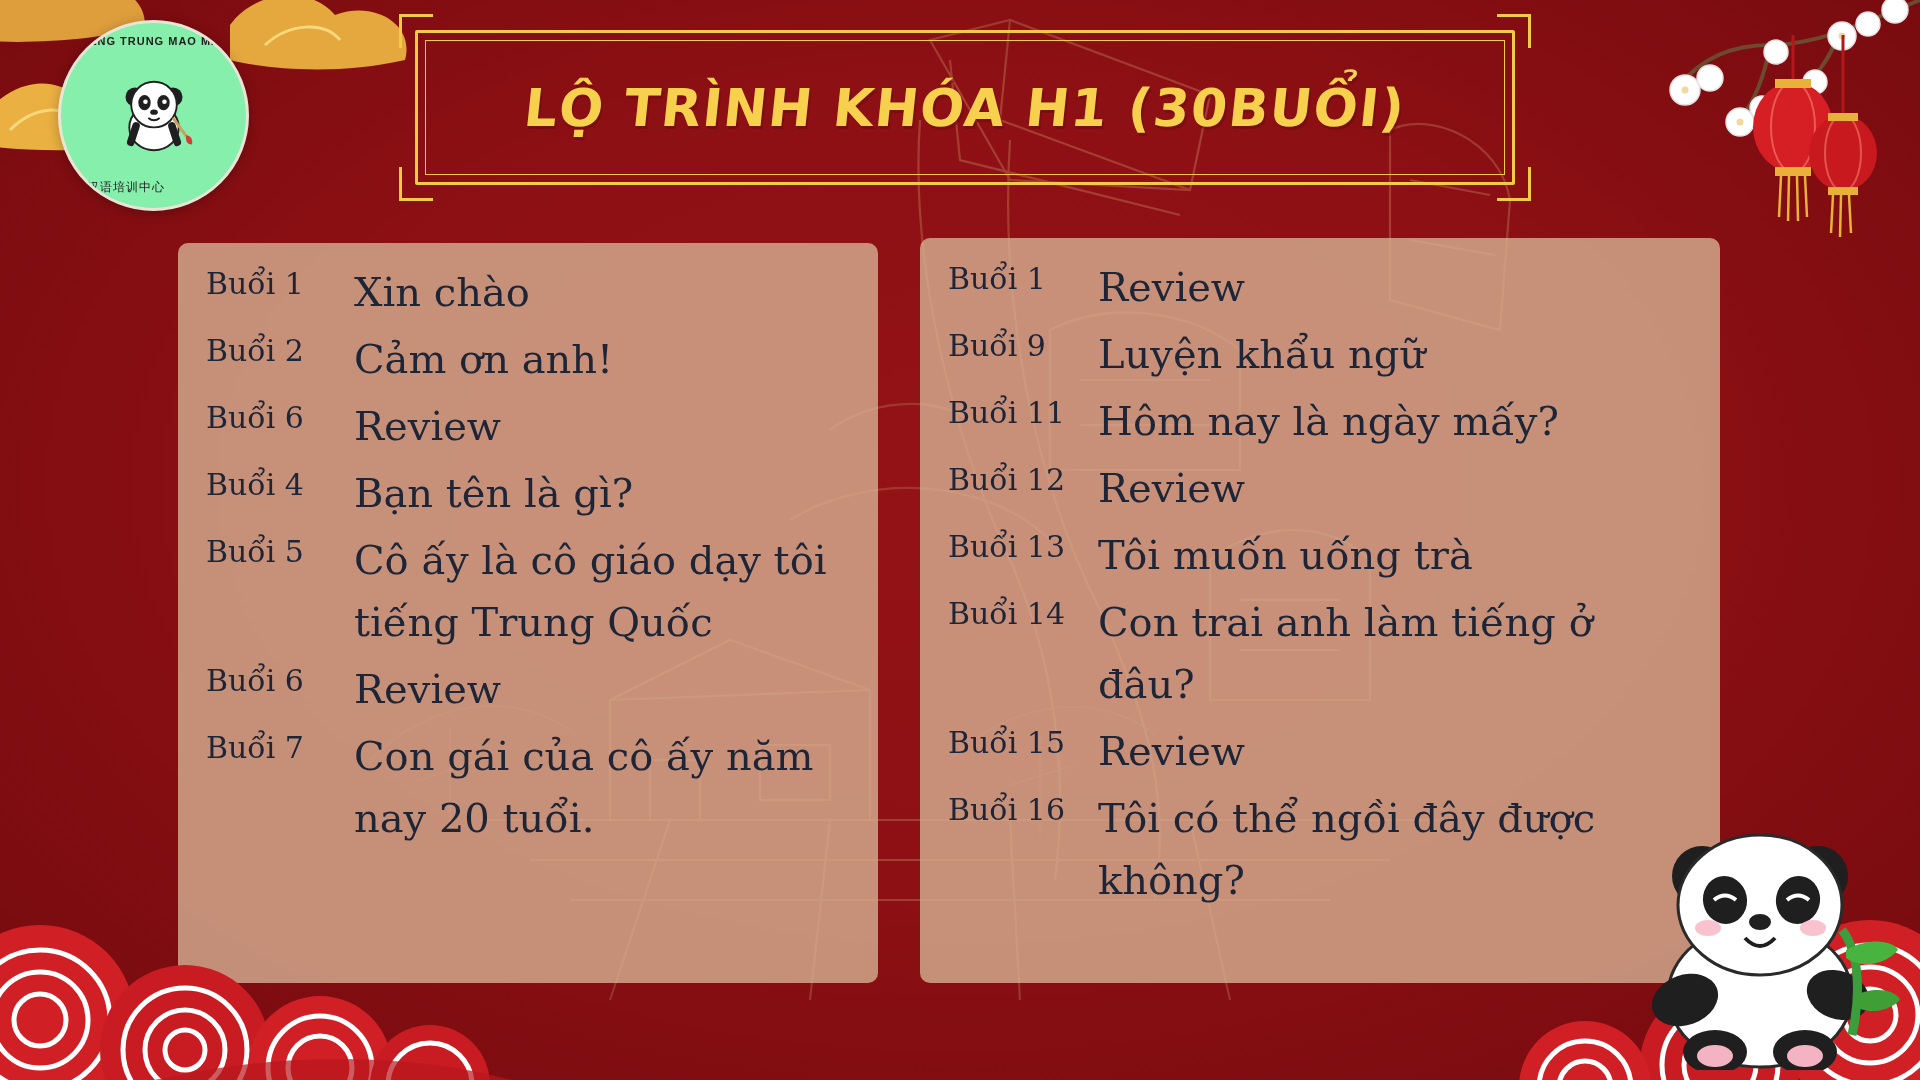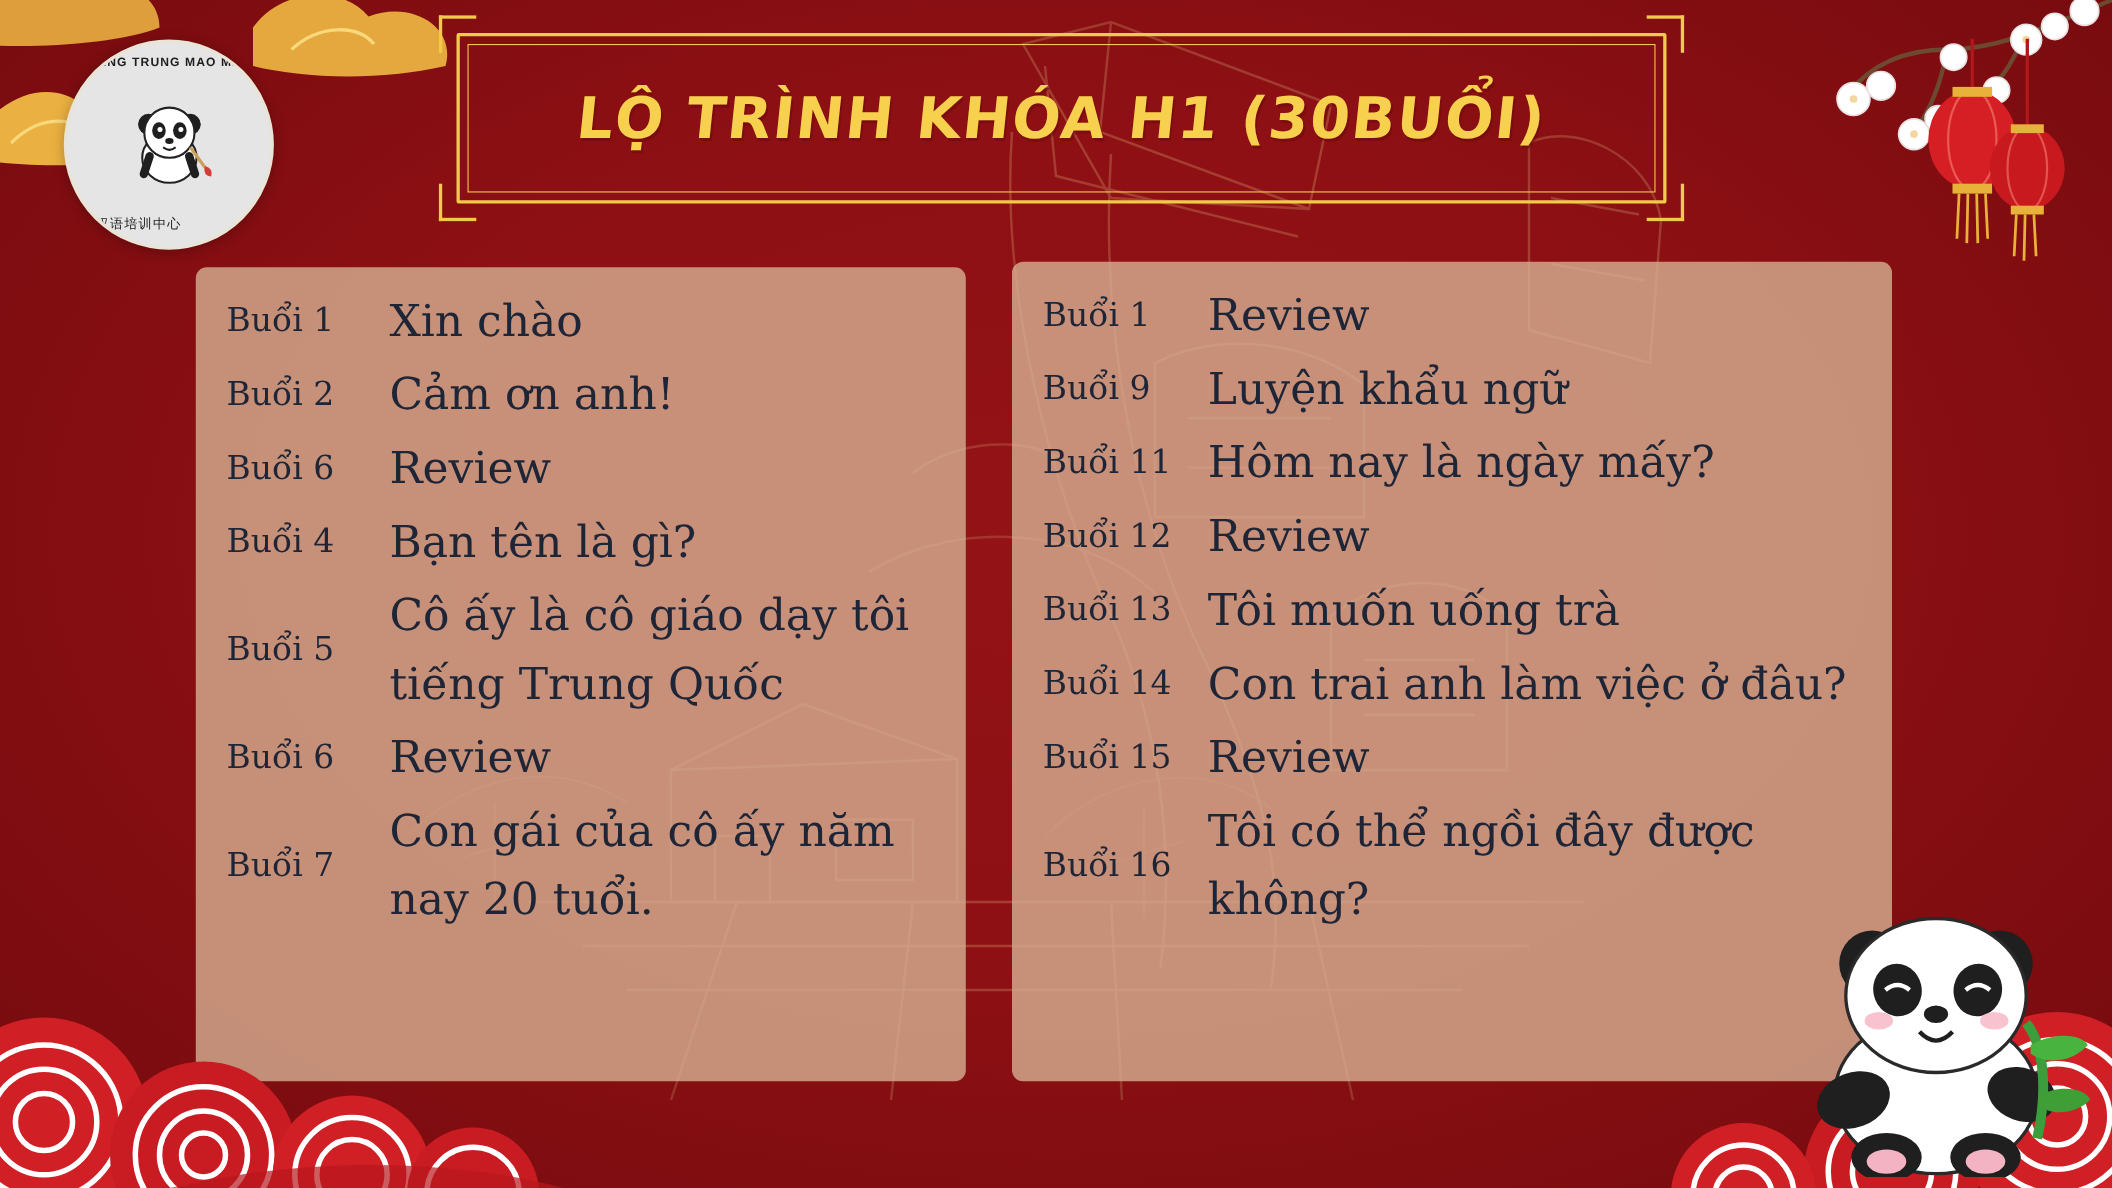--- a/index.html
+++ b/index.html
@@ -102,25 +102,25 @@
     text-transform: uppercase;
     transform: skewX(-6deg);
     text-shadow: 2px 3px 0 rgba(110,10,12,0.55);
     white-space: nowrap;
   }
 
   
   .logo {
     position: absolute;
     left: 58px;
-    top: 36px;
+    top: 20px;
     width: 185px;
     height: 185px;
     border-radius: 50%;
-    background: #e5e5e5;
+    background: #86efac;
     border: 3px solid #e9e4d6;
     box-shadow: 0 2px 12px rgba(0,0,0,0.25);
     overflow: hidden;
   }
   .logo .ring-top {
     position: absolute;
     left: 0; right: 0; top: 12px;
     text-align: center;
     font-size: 11px;
     font-weight: bold;
@@ -153,21 +153,21 @@
   .panel-right { left: 920px; top: 238px; width: 800px; height: 745px; }
 
   .lesson-list {
     position: absolute;
     inset: 0;
     padding: 18px 28px;
     box-sizing: border-box;
   }
   .lesson {
     display: flex;
-    align-items: center;
+    align-items: flex-start;
     margin-bottom: 5px;
   }
   .lesson-label {
     flex: 0 0 auto;
     color: #1d2536;
     font-family: "DejaVu Serif", serif;
     font-size: 30px;
     line-height: 1.55;
     white-space: nowrap;
   }
@@ -387,21 +387,21 @@
       <div class="lesson">
         <div class="lesson-label">Buổi 12</div>
         <div class="lesson-text">Review</div>
       </div>
       <div class="lesson">
         <div class="lesson-label">Buổi 13</div>
         <div class="lesson-text">Tôi muốn uống trà</div>
       </div>
       <div class="lesson">
         <div class="lesson-label">Buổi 14</div>
-        <div class="lesson-text">Con trai anh làm việc ở đâu?</div>
+        <div class="lesson-text">Con trai anh làm tiếng ở đâu?</div>
       </div>
       <div class="lesson">
         <div class="lesson-label">Buổi 15</div>
         <div class="lesson-text">Review</div>
       </div>
       <div class="lesson">
         <div class="lesson-label">Buổi 16</div>
         <div class="lesson-text">Tôi có thể ngồi đây được không?</div>
       </div>
     </div>

